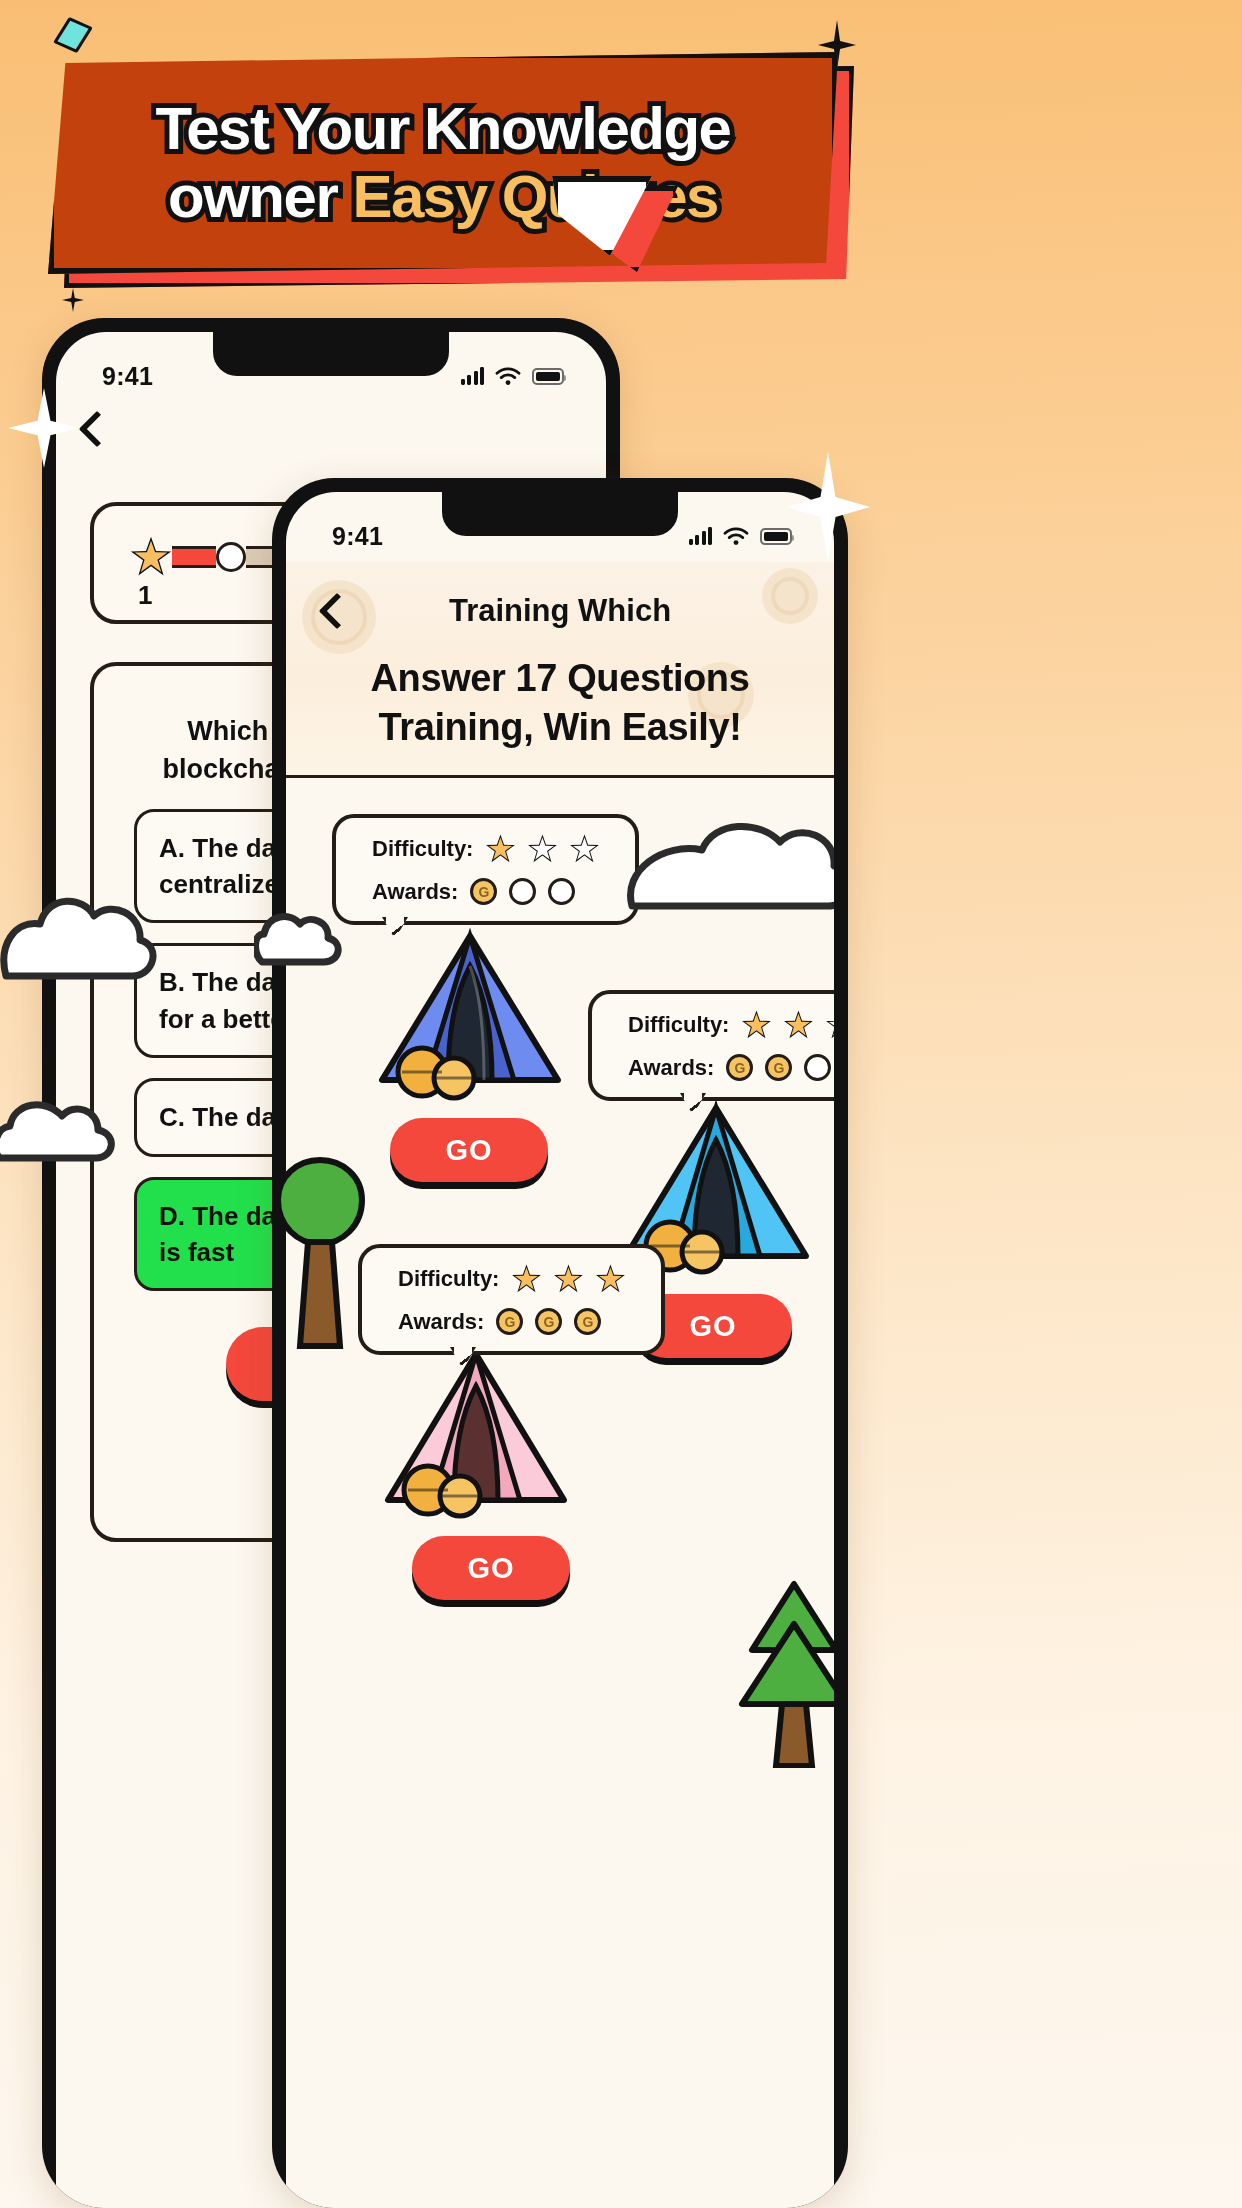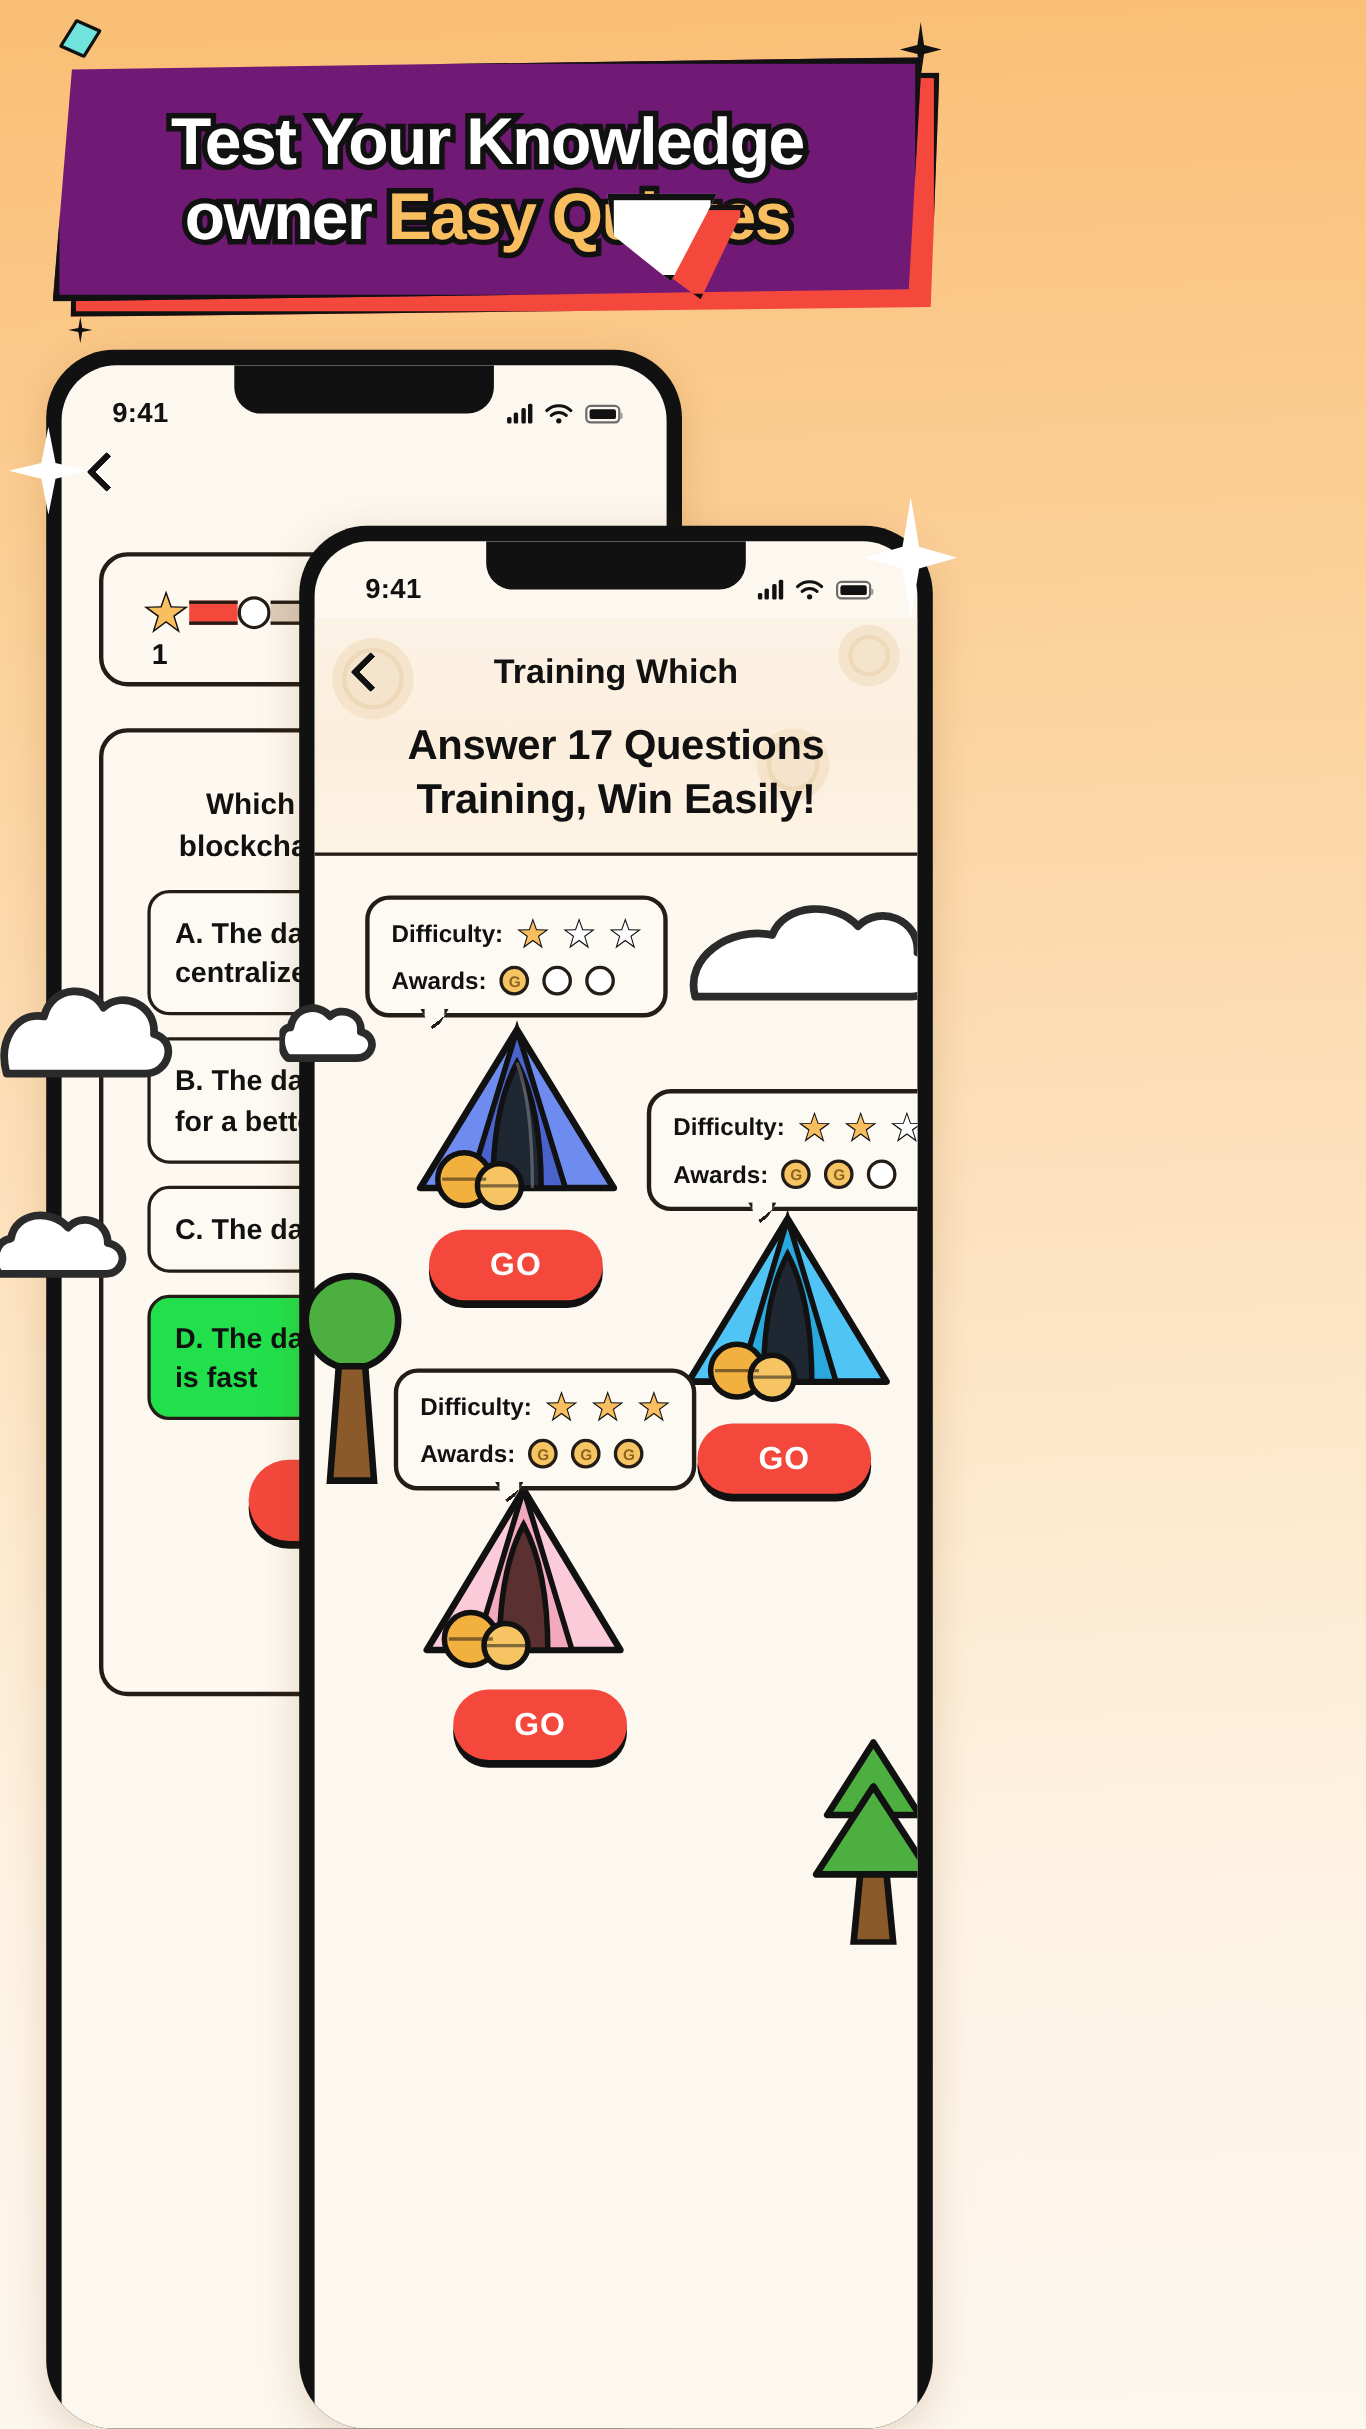--- a/index.html
+++ b/index.html
@@ -31,21 +31,21 @@
   
   #banner-wrap{position:absolute;left:48px;top:52px;width:790px;height:222px;}
   .banner-shadow{
     position:absolute;left:16px;top:14px;width:100%;height:100%;
     background:#F4483C;border:5px solid #111;
     -webkit-clip-path:polygon(1.2% 4%, 100% 0%, 99% 96%, 0% 100%);
     clip-path:polygon(1.2% 4%, 100% 0%, 99% 96%, 0% 100%);
   }
   .banner-face{
     position:absolute;left:0;top:0;width:100%;height:100%;
-    background:#701a75;border:6px solid #111;
+    background:#c2410c;border:6px solid #111;
     -webkit-clip-path:polygon(2.2% 5%, 100% 0%, 98.5% 95%, 0% 100%);
     clip-path:polygon(2.2% 5%, 100% 0%, 98.5% 95%, 0% 100%);
     display:flex;flex-direction:column;align-items:center;justify-content:center;
   }
   .banner-line{
     font-weight:900;font-size:60px;line-height:1.06;letter-spacing:-1.5px;
     color:#fff;
     -webkit-text-stroke:10px #111;
     paint-order:stroke fill;
     white-space:nowrap;
@@ -161,21 +161,21 @@
   }
   .coin-deco{position:absolute;border-radius:50%;background:#F3E0C4;opacity:.72;}
   .coin-deco::after{
     content:"";position:absolute;inset:9px;border-radius:50%;
     border:4px solid #EAD0AA;
   }
 
   
   .diff-card{
     position:absolute;background:#FDFAF4;border:4px solid #241c16;border-radius:22px;
-    padding:16px 20px;z-index:3;
+    padding:16px 36px;z-index:3;
   }
   .diff-row{display:flex;align-items:center;gap:12px;font-size:22px;font-weight:700;color:#111;white-space:nowrap;}
   .diff-row + .diff-row{margin-top:14px;}
   .mini-star{
     width:30px;height:30px;background:#111;flex:0 0 auto;
     -webkit-clip-path:polygon(50% 2%,62% 36%,98% 37%,69% 58%,80% 94%,50% 72%,20% 94%,31% 58%,2% 37%,38% 36%);
     clip-path:polygon(50% 2%,62% 36%,98% 37%,69% 58%,80% 94%,50% 72%,20% 94%,31% 58%,2% 37%,38% 36%);
     display:flex;align-items:center;justify-content:center;
   }
   .mini-star i{

